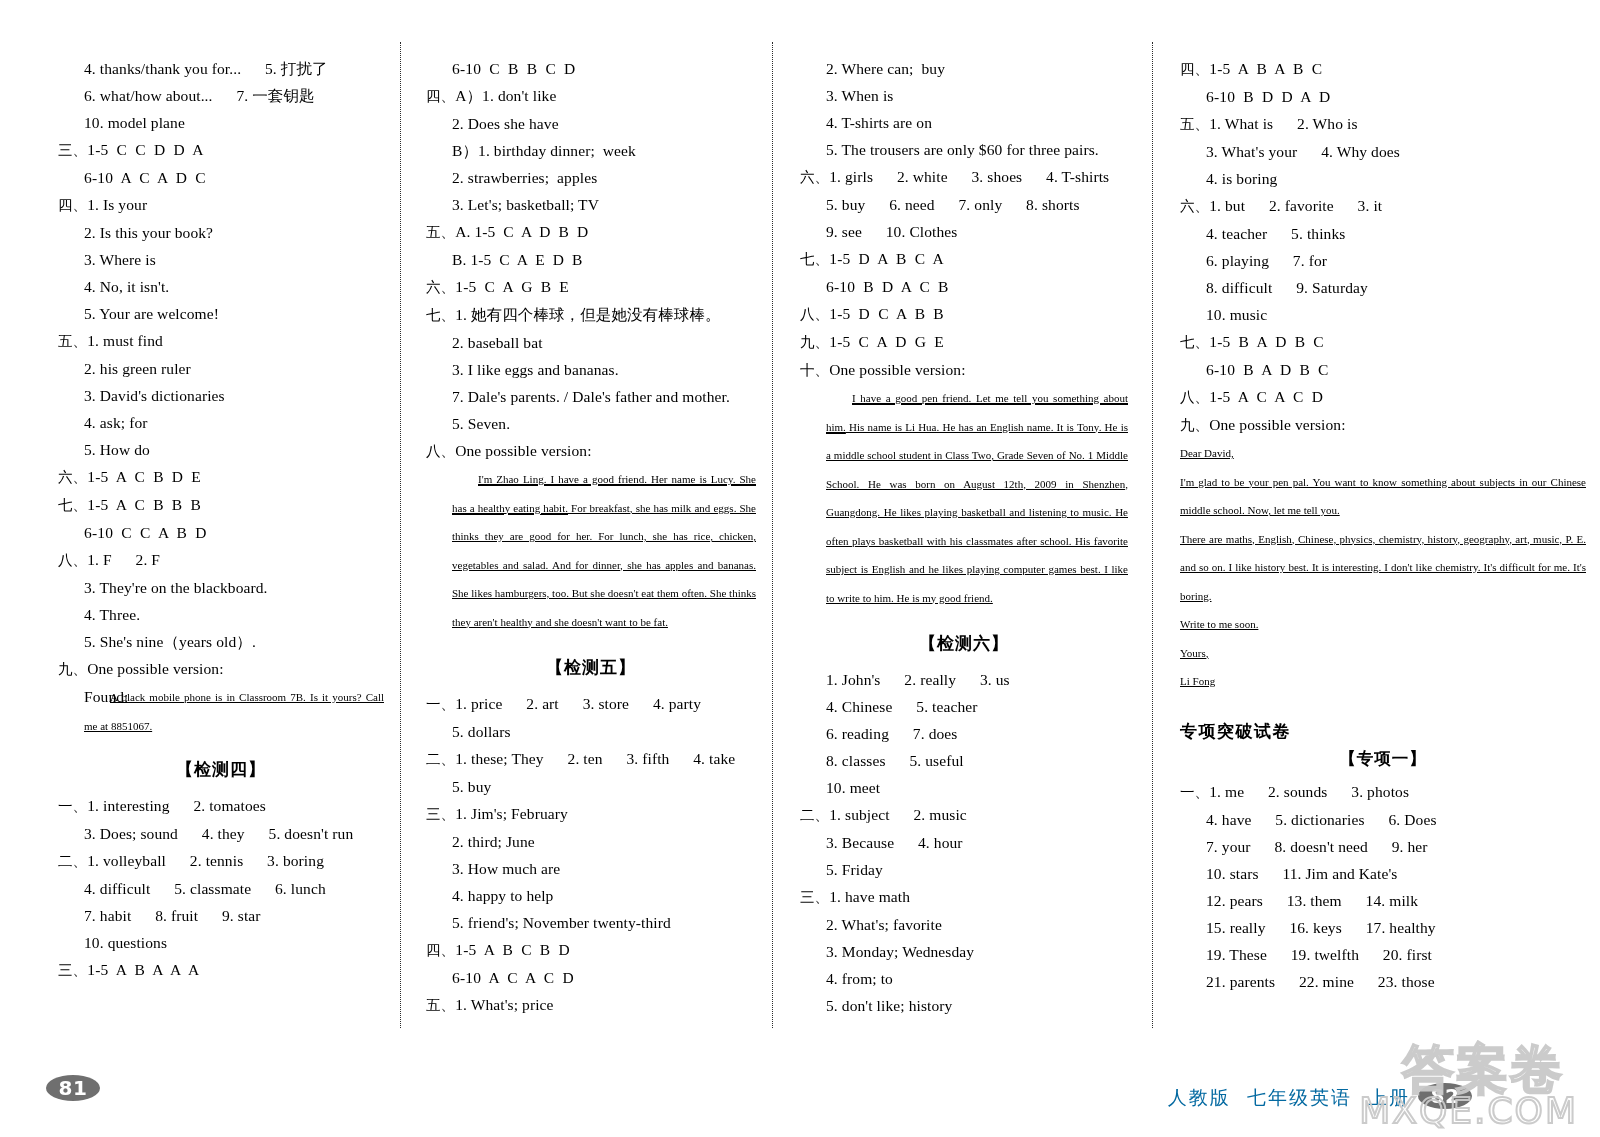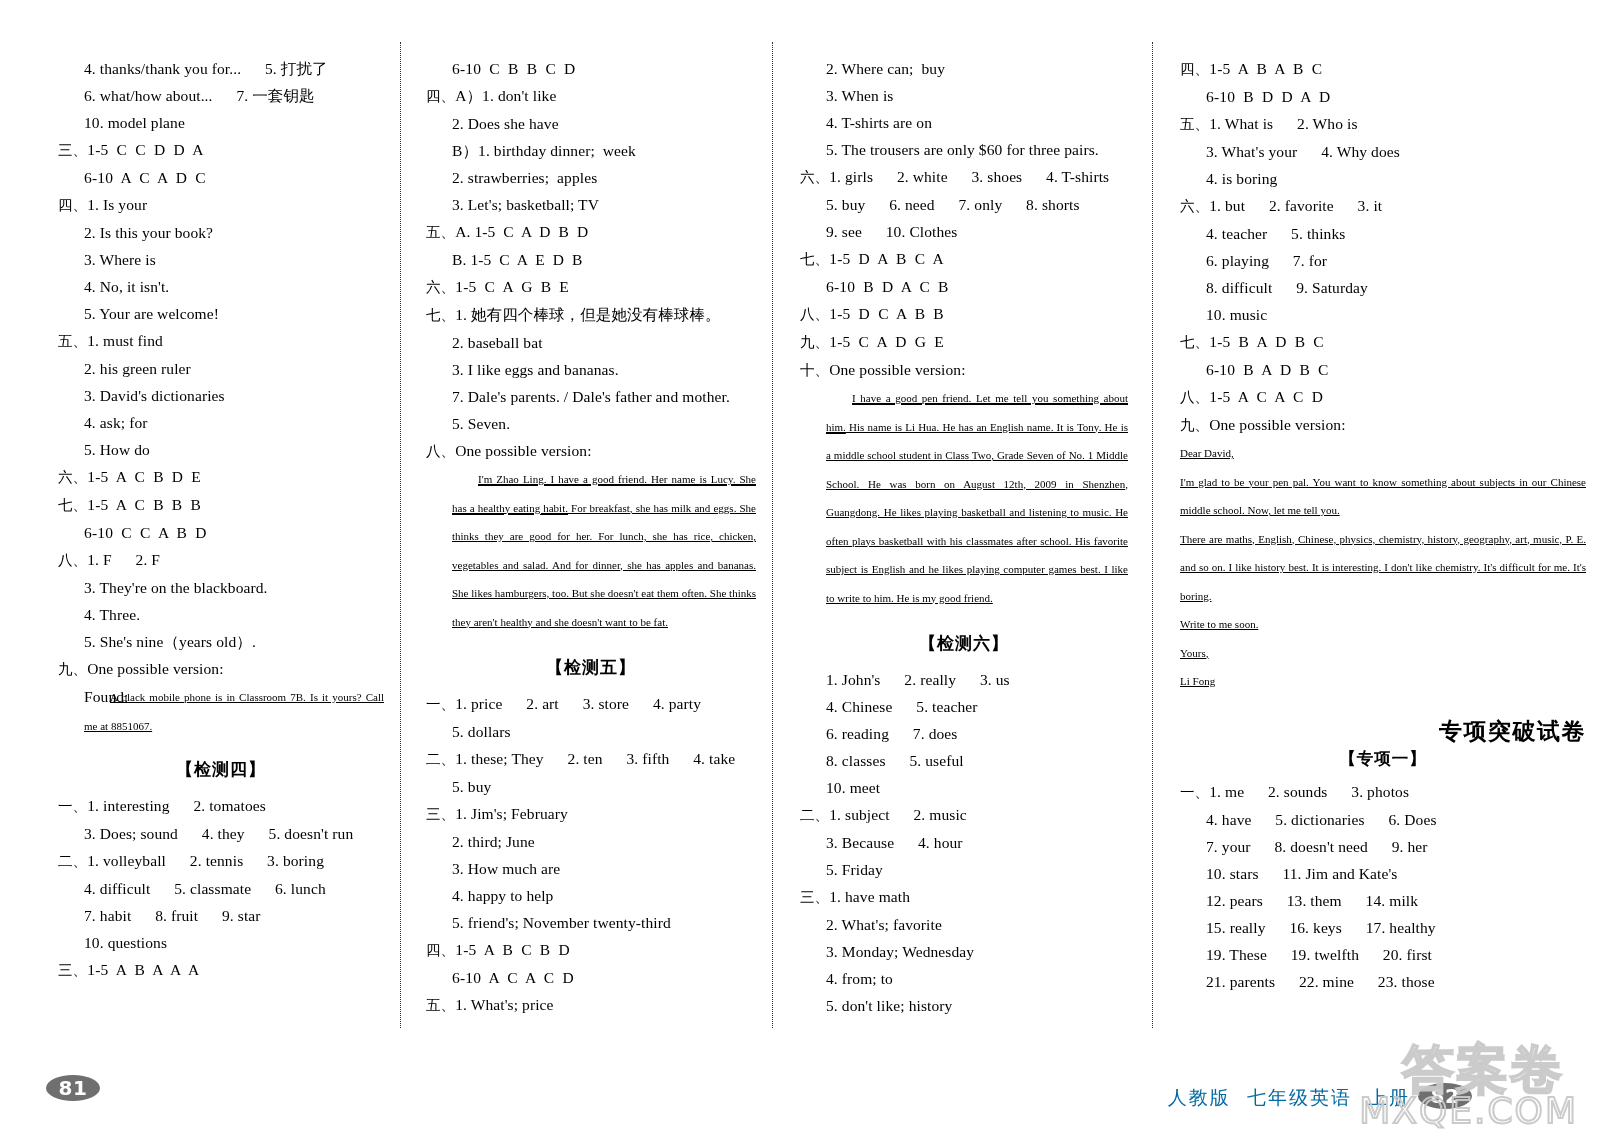--- a/index.html
+++ b/index.html
@@ -100,24 +100,24 @@
   .heading-sub {
     text-align: center;
     font-family: "DejaVu Sans", sans-serif;
     font-weight: bold;
     font-size: 16.5px;
     line-height: 26px;
     letter-spacing: 1px;
     margin: 0 0 6px 0;
   }
   .heading-main {
-    text-align: right;
+    text-align: left;
     font-family: Liberation Serif, serif;
     font-weight: bold;
-    font-size: 23px;
+    font-size: 17px;
     line-height: 28px;
     letter-spacing: 1.5px;
     margin: 22px 0 0 0;
   }
 
   
   .footer {
     position: absolute;
     left: 0;
     bottom: 0;

